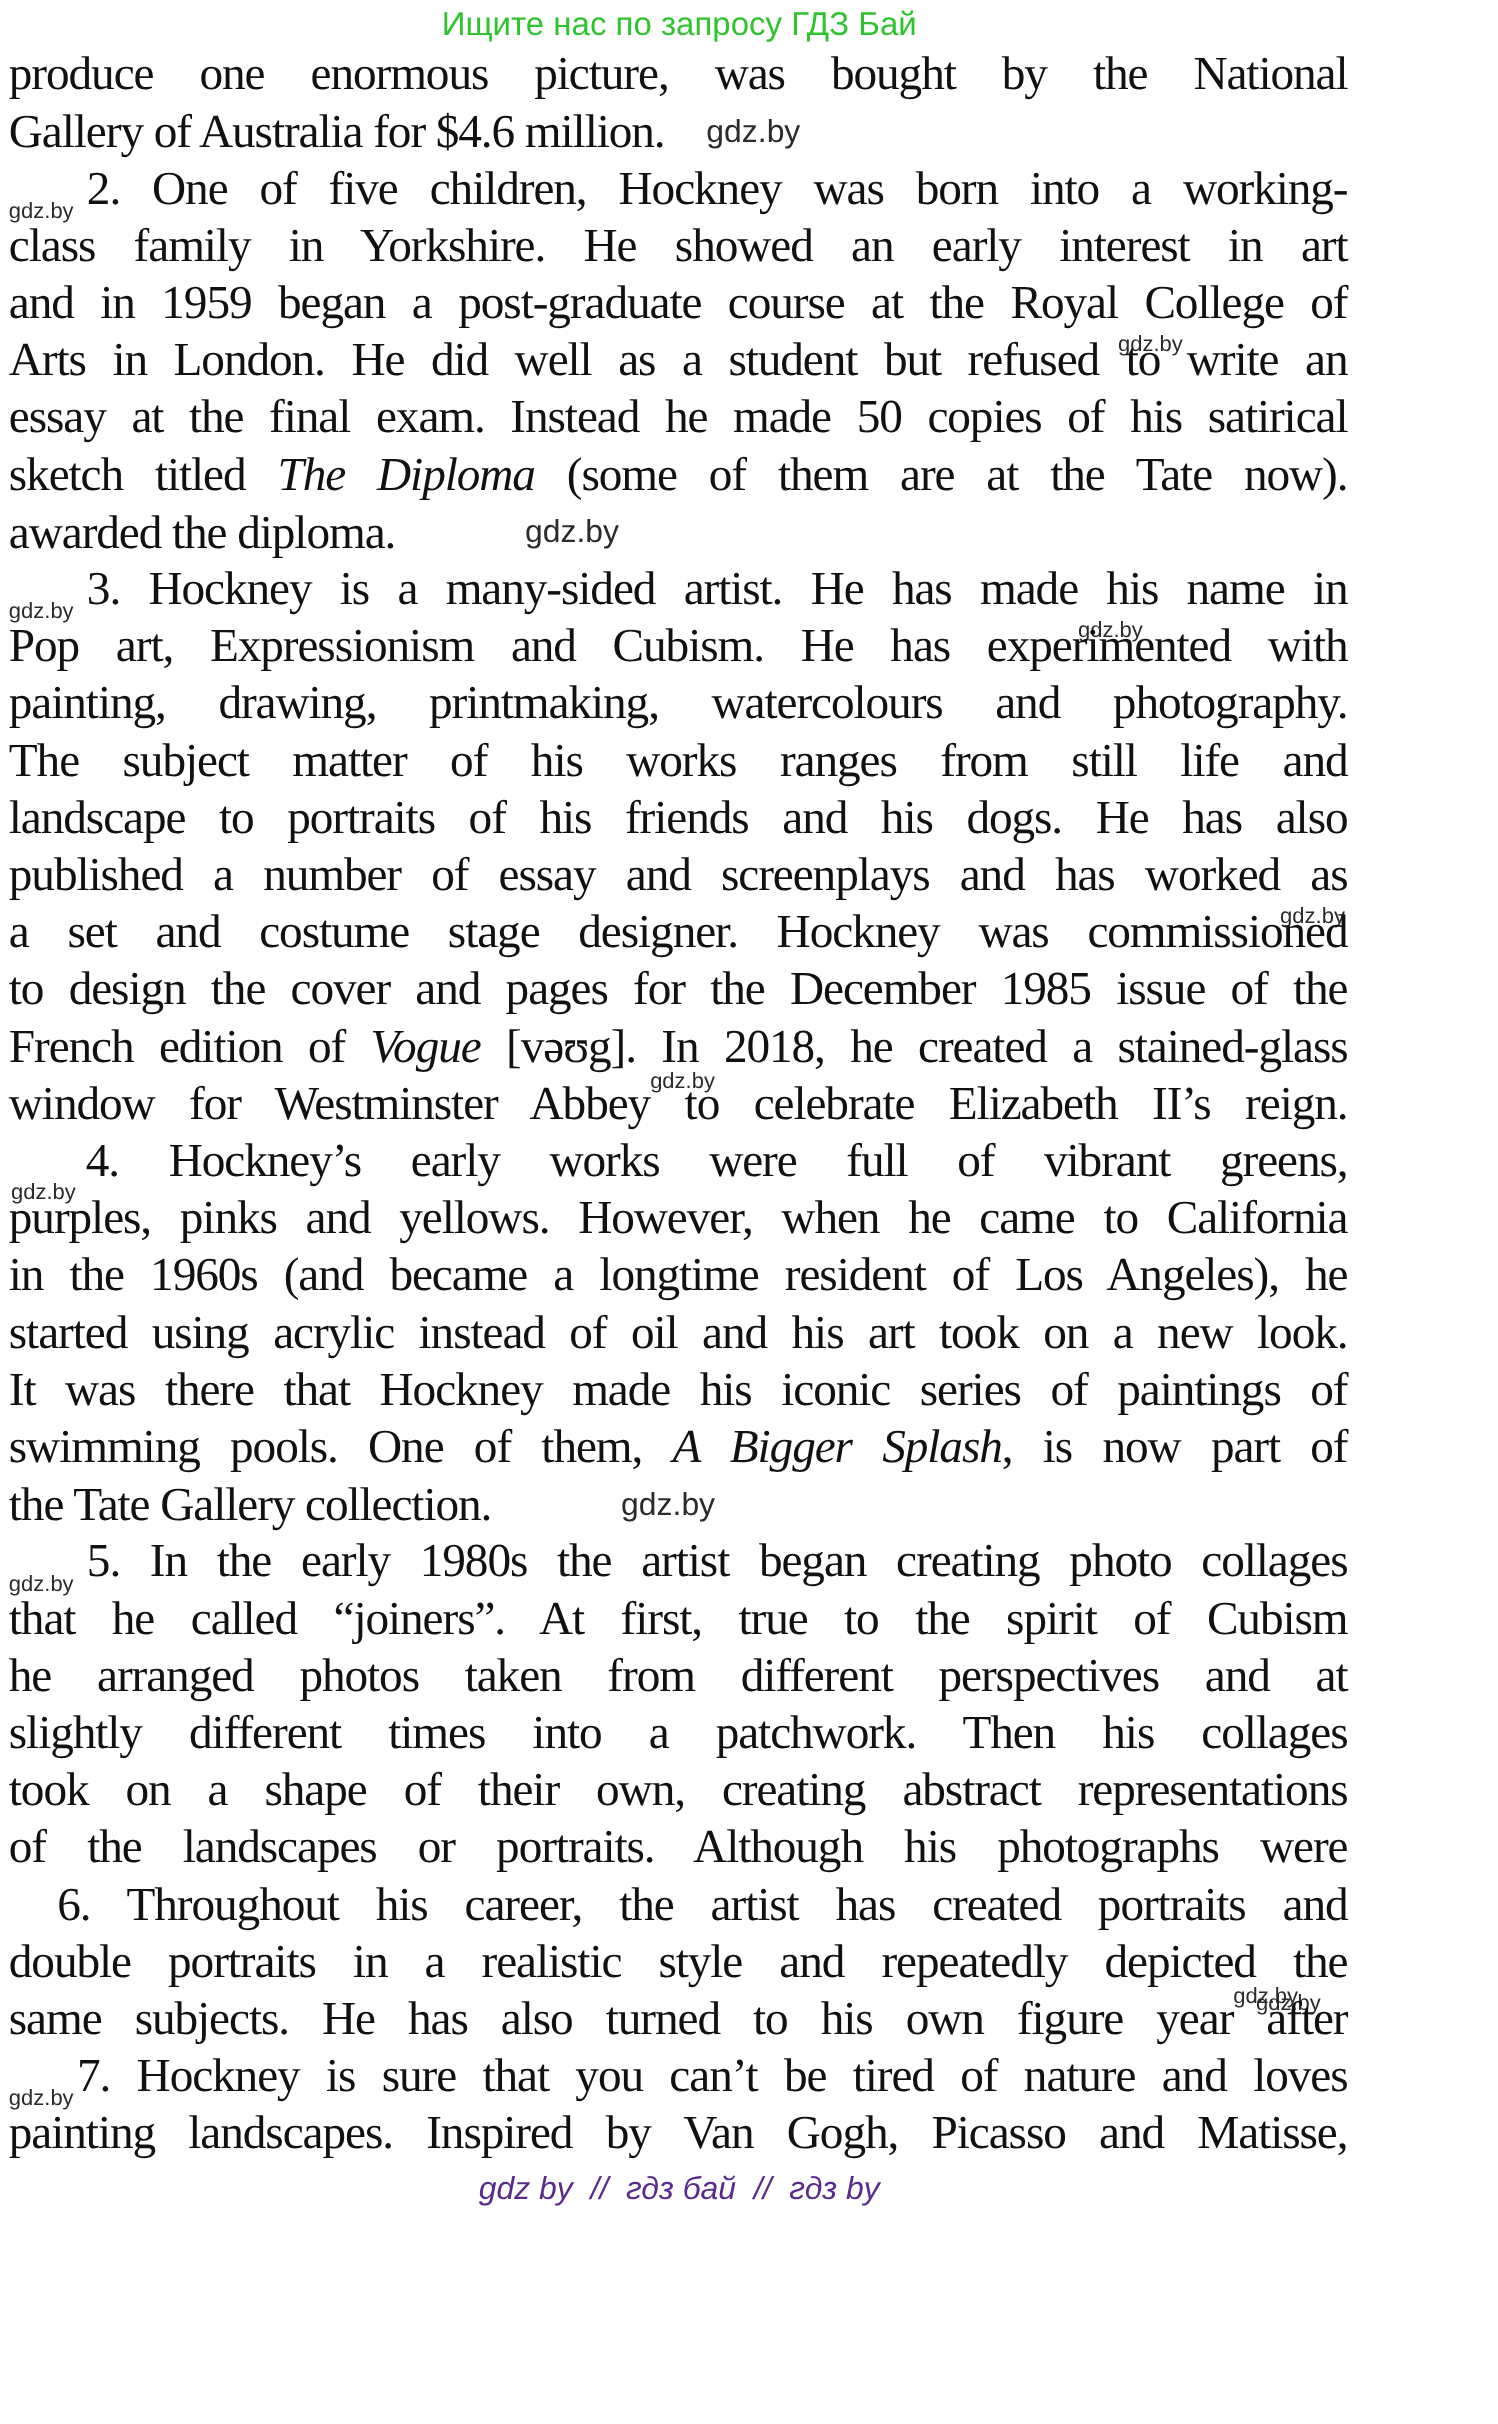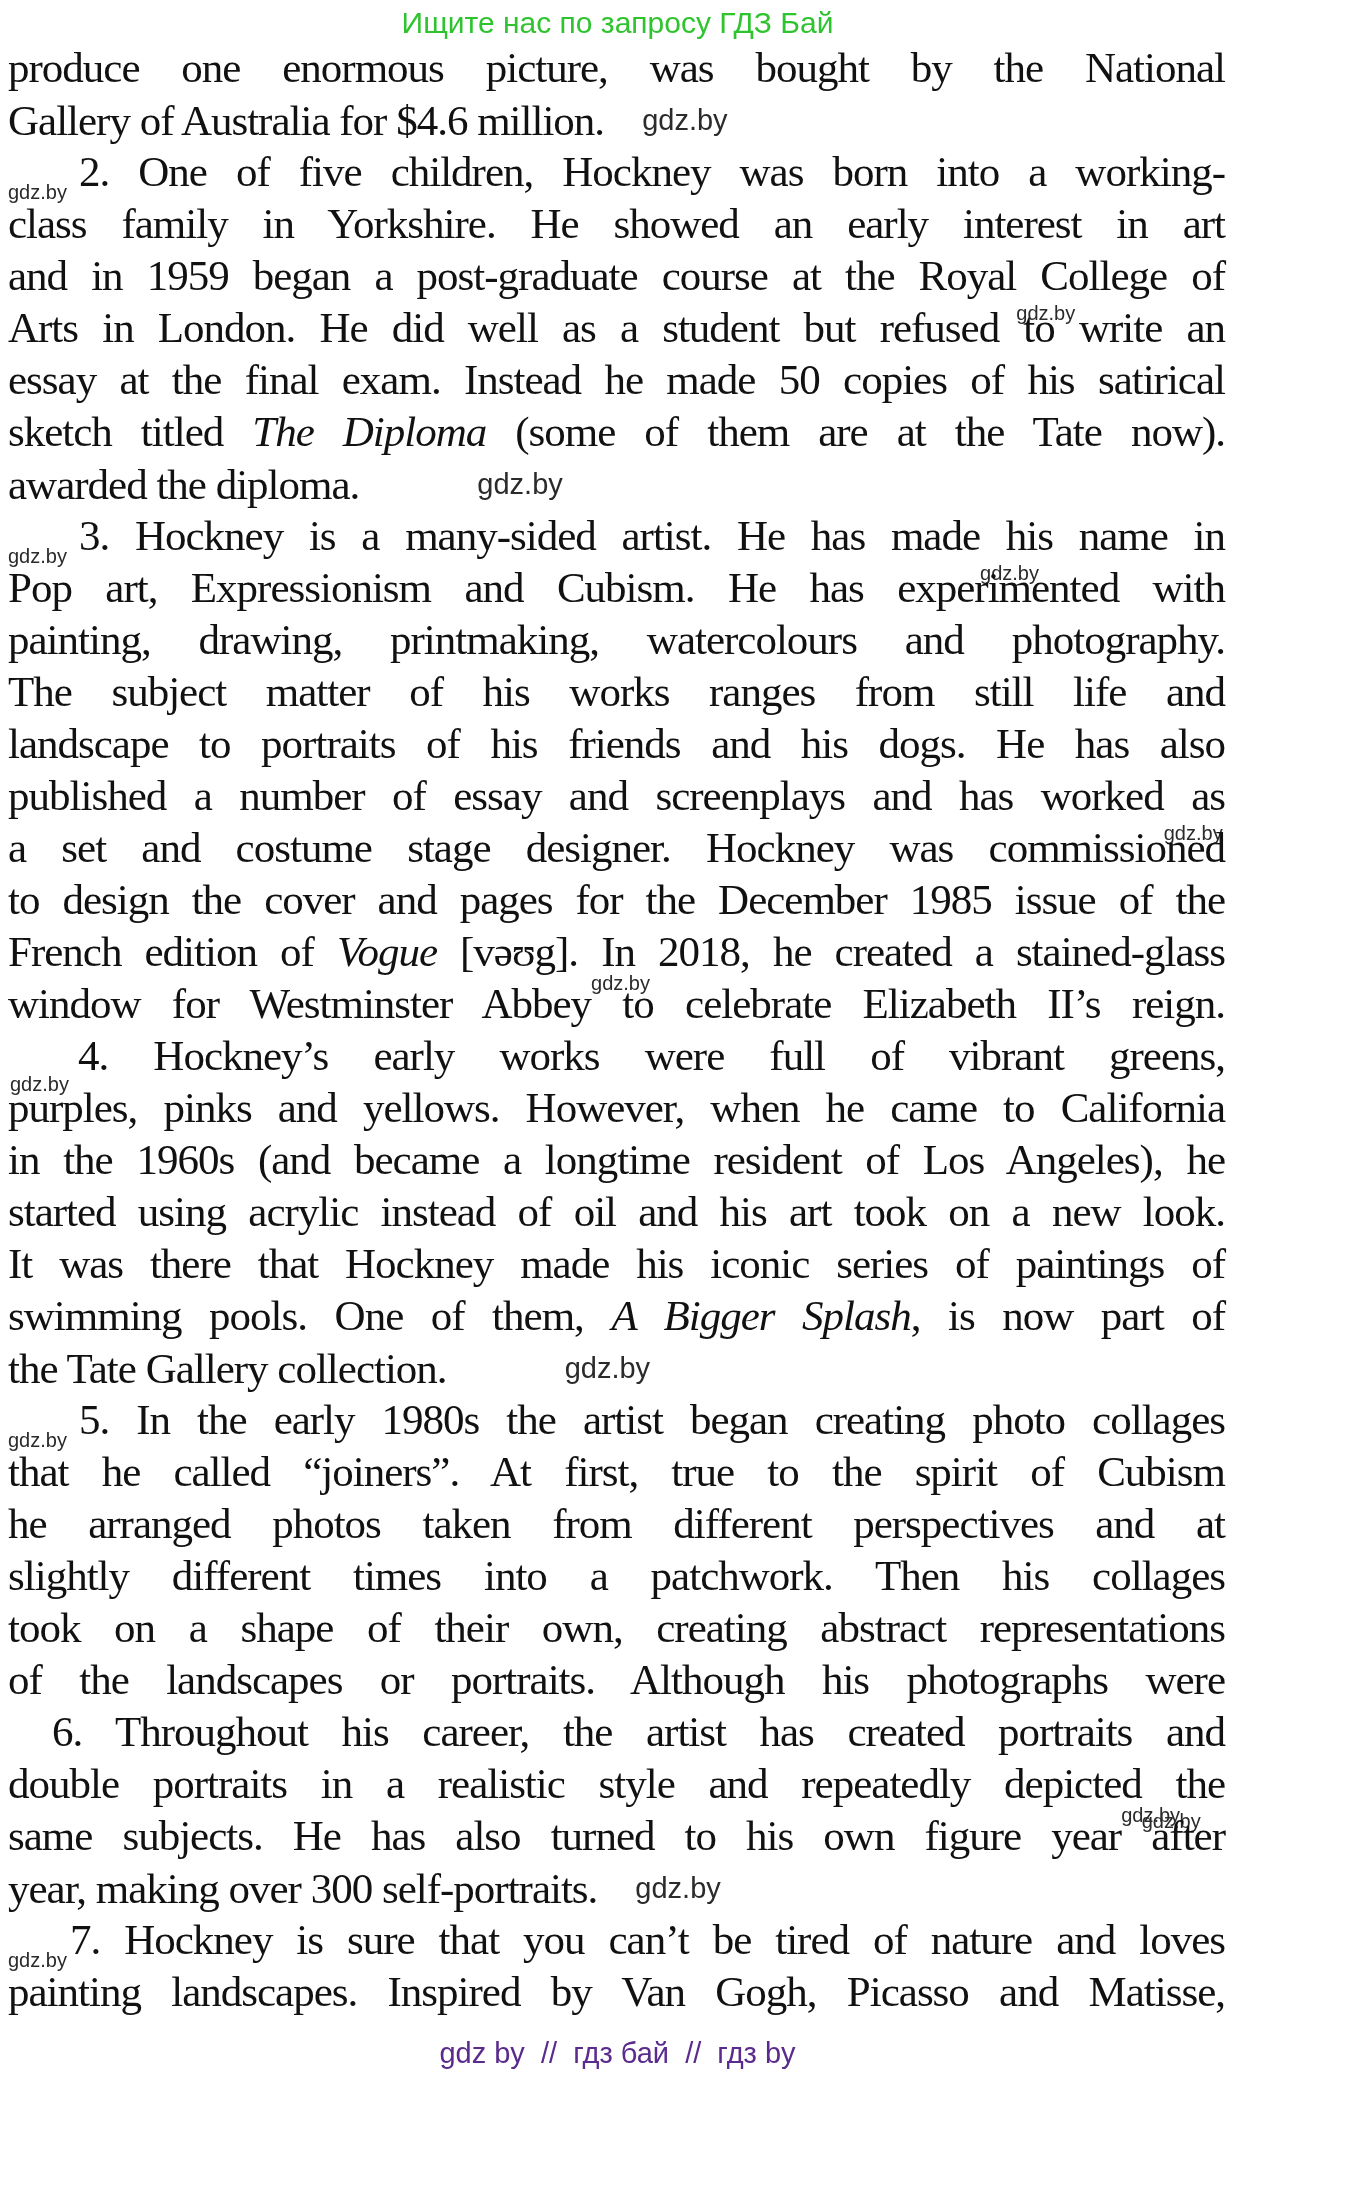--- a/index.html
+++ b/index.html
@@ -35,21 +35,21 @@
   .wmlg.far{margin-left:118px;}
   .under,.over{
     display:inline-block;width:0;overflow:visible;white-space:nowrap;
     font-size:20px;line-height:1;position:relative;
   }
   .under{top:30px;}
   .over{top:-28px;}
   .absbl{position:absolute;left:2px;bottom:-12px;font-size:20px;text-indent:0;line-height:1;}
   .footer{
     font-family:"Liberation Sans","DejaVu Sans",sans-serif;
-    font-size:29px;text-align:center;margin-top:19px;white-space:pre;
+    font-size:29px;text-align:center;margin-top:8px;white-space:pre;font-style:italic;
   }
 </style>
 </head>
 <body>
 
 <div class="page">
   <div class="header" style="color: rgb(47, 196, 47);">Ищите нас по запросу ГДЗ Бай</div>
 
   <div class="textbody" id="lines-root">
       <div class="line"><span>produce one enormous picture, was bought by the National</span></div>
@@ -80,19 +80,18 @@
       <div class="line left"><span>the Tate Gallery collection.</span><span class="wm wmlg far">gdz.by</span></div>
       <div class="line"><span class="wm wmstart">gdz.by</span><span>5. In the early 1980s the artist began creating photo collages</span></div>
       <div class="line"><span>that he called “joiners”. At first, true to the spirit of Cubism</span></div>
       <div class="line"><span>he arranged photos taken from different perspectives and at</span></div>
       <div class="line"><span>slightly different times into a patchwork. Then his collages</span></div>
       <div class="line"><span>took on a shape of their own, creating abstract representations</span></div>
       <div class="line"><span>of the landscapes or portraits. Although his photographs were</span></div>
       <div class="line ind-sm"><span>6. Throughout his career, the artist has created portraits and</span></div>
       <div class="line"><span>double portraits in a realistic style and repeatedly depicted</span><span class="wm under">gdz.by</span><span> the</span></div>
       <div class="line"><span>same subjects. He has also turned to his own figure year</span><span class="wm over">gdz.by</span><span> after</span></div>
-      <div class="line left"><span>year, making over 300 self-portraits.</span><span class="wm wmlg">gdz.by</span></div>
       <div class="line"><span class="wm wmstart tight">gdz.by</span><span>7. Hockney is sure that you can’t be tired of nature and loves</span></div>
       <div class="line"><span>painting landscapes. Inspired by Van Gogh, Picasso and Matisse,</span></div>
     </div>
 
   <div class="footer" style="color: rgb(90, 43, 140);">gdz by  //  гдз бай  //  гдз by</div>
 </div>
 
 </body></html>

